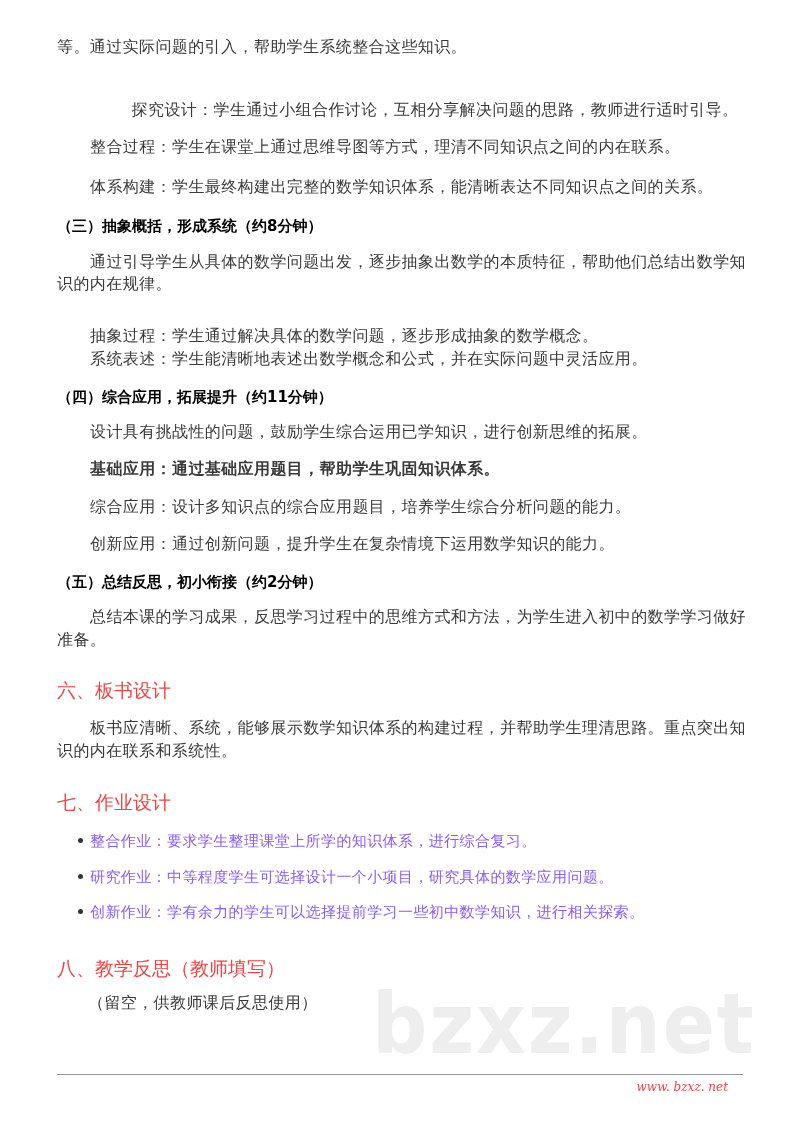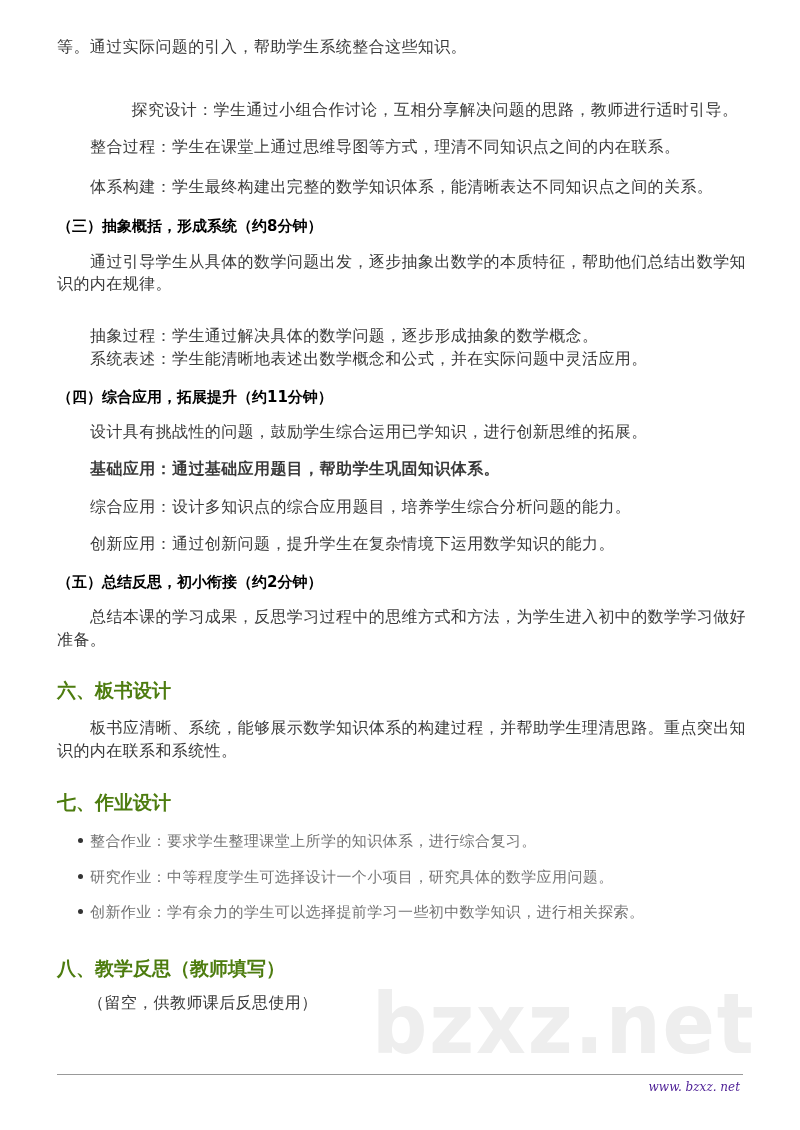--- a/index.html
+++ b/index.html
@@ -14,44 +14,44 @@
     letter-spacing:0.4px;
   }
   .indent { left:90px; }
   .sub-h {
     position:absolute; left:57px; font-size:15px; line-height:22px;
     font-weight:bold; color:#000000; font-family:"DejaVu Sans","Liberation Sans",sans-serif;
     white-space:nowrap;
   }
   .sec-h {
     position:absolute; left:57px; font-size:19px; line-height:26px;
-    font-weight:bold; color:#4d7c0f; font-family:"DejaVu Sans","Liberation Sans",sans-serif;
+    font-weight:normal; color:#ef4444; font-family:"DejaVu Sans","Liberation Sans",sans-serif;
     white-space:nowrap;
   }
   .bullet {
-    position:absolute; left:78px; font-size:15px; line-height:22px; color:#737373;
+    position:absolute; left:78px; font-size:15px; line-height:22px; color:#8b5cf6;
     white-space:nowrap; letter-spacing:0.4px;
   }
   .bullet .dot {
     display:inline-block; width:5px; height:5px; border-radius:50%;
     background:#333; margin-right:7px; vertical-align:middle; position:relative; top:-2px;
   }
   .watermark {
     position:absolute; left:372px; top:982px; font-size:84px; line-height:84px;
     font-weight:bold; color:#eeeeee; letter-spacing:2px;
     font-family:"DejaVu Sans","Liberation Sans",sans-serif;
     transform:scaleX(0.92); transform-origin:left top;
   }
   .footer-rule {
     position:absolute; left:57px; top:1074px; width:686px; height:1px;
     background:#999999;
   }
   .footer-text {
-    position:absolute; right:60px; top:1079px; font-size:12px; line-height:16px;
-    font-style:italic; color:#4c1d95; font-family:"DejaVu Serif","Liberation Serif",serif;
+    position:absolute; right:72px; top:1079px; font-size:12px; line-height:16px;
+    font-style:italic; color:#ef4444; font-family:"DejaVu Serif","Liberation Serif",serif;
   }
 </style>
 </head>
 <body>
 
 <div>
 
   <div class="line" style="top:36px;">等。通过实际问题的引入，帮助学生系统整合这些知识。</div>
 
   <div class="line indent" style="top:99px;text-align:center;">探究设计：学生通过小组合作讨论，互相分享解决问题的思路，教师进行适时引导。</div>

